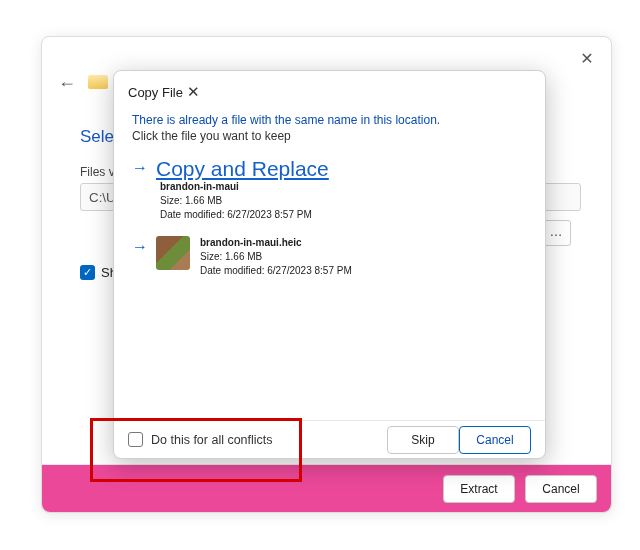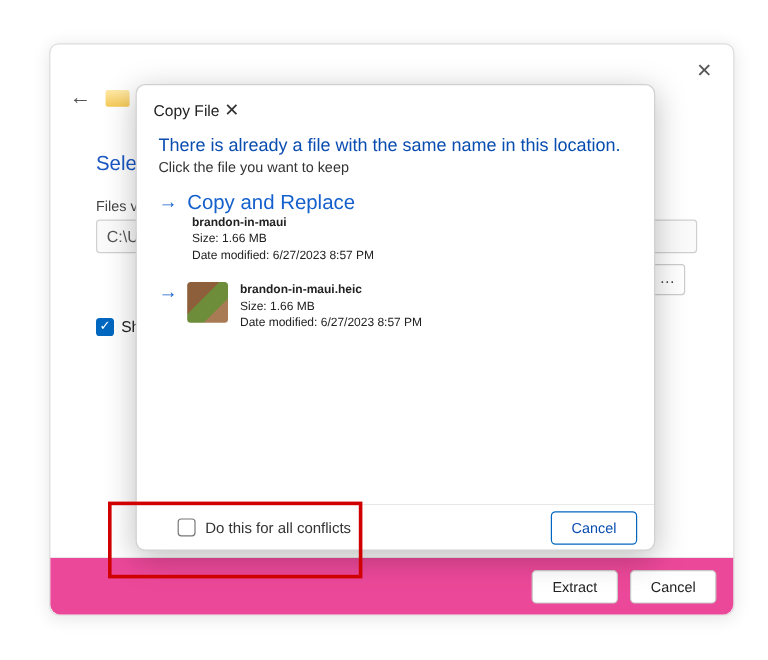--- a/index.html
+++ b/index.html
@@ -90,42 +90,41 @@
     box-shadow: 0 6px 26px rgba(0,0,0,0.25);
     z-index: 20;
   }
   .cd-title {
     padding: 12px 14px 10px 14px;
     font-size: 13px; color: #222;
     display: flex; justify-content: flex-start; align-items: center;
   }
   .cd-close { font-size: 15px; color: #333; cursor: pointer; padding: 0 4px; }
   .cd-body { padding: 0 18px 0 18px; }
-  .cd-head { color: #0a4db0; font-size: 15px; margin: 2px 0 2px 0; }
+  .cd-head { color: #0a4db0; font-size: 12px; margin: 2px 0 2px 0; }
   .cd-sub { font-size: 12px; color: #333; margin: 0 0 14px 0; }
   .option { display: flex; gap: 8px; margin-bottom: 14px; }
   .opt-arrow { color: #1460cc; font-size: 16px; flex: 0 0 auto; margin-top: 0; }
-  .opt-title { color: #1460cc; font-size: 17px; margin: 0; cursor: pointer; line-height: 1.1; }
+  .opt-title { color: #1460cc; font-size: 21px; margin: 0; cursor: pointer; line-height: 1.1; text-decoration: underline; }
   .opt-desc { color: #1460cc; font-size: 12px; margin: 2px 0 6px 0; }
   .filebox { display: flex; gap: 10px; margin-left: 0; }
   .thumb {
     width: 34px; height: 34px; border-radius: 3px;
     background: linear-gradient(135deg,#8d5f3a 0 40%, #6d8d3a 40% 70%, #a87b55 70% 100%);
     flex: 0 0 auto;
   }
   .file-meta { font-size: 10px; color: #222; line-height: 1.4; }
   .file-name { font-weight: 600; }
   .file-link { color: #1460cc; }
   .cd-footer {
     position: absolute; left: 0; right: 0; bottom: 0;
     height: 38px; border-top: 1px solid #e8e8e8;
     display: flex; align-items: center;
     padding: 0 14px;
     border-radius: 0 0 8px 8px;
-    margin-left: 20px;
   }
   .chkrow { display: flex; align-items: center; gap: 8px; color: #333; font-size: 12.5px; }
   .chkbox { width: 15px; height: 15px; border: 1px solid #777; border-radius: 3px; background: #fff; }
   .cd-footer .spacer { flex: 1; }
   .wbtn.primary { border-color: #0067c0; color: #0a4db0; }
 
   
   .redbox {
     position: absolute;
     left: 90px; top: 418px;
@@ -198,17 +197,18 @@
       </div>
     </div>
   </div>
 
   <div class="cd-footer">
     <div class="chkrow">
       <span class="chkbox"></span>
       <span>Do this for all conflicts</span>
     </div>
     <div class="spacer"></div>
+    <div class="wbtn">Skip</div>
     <div class="wbtn primary">Cancel</div>
   </div>
 </div>
 
 <div class="redbox"></div>
 
 </body></html>

